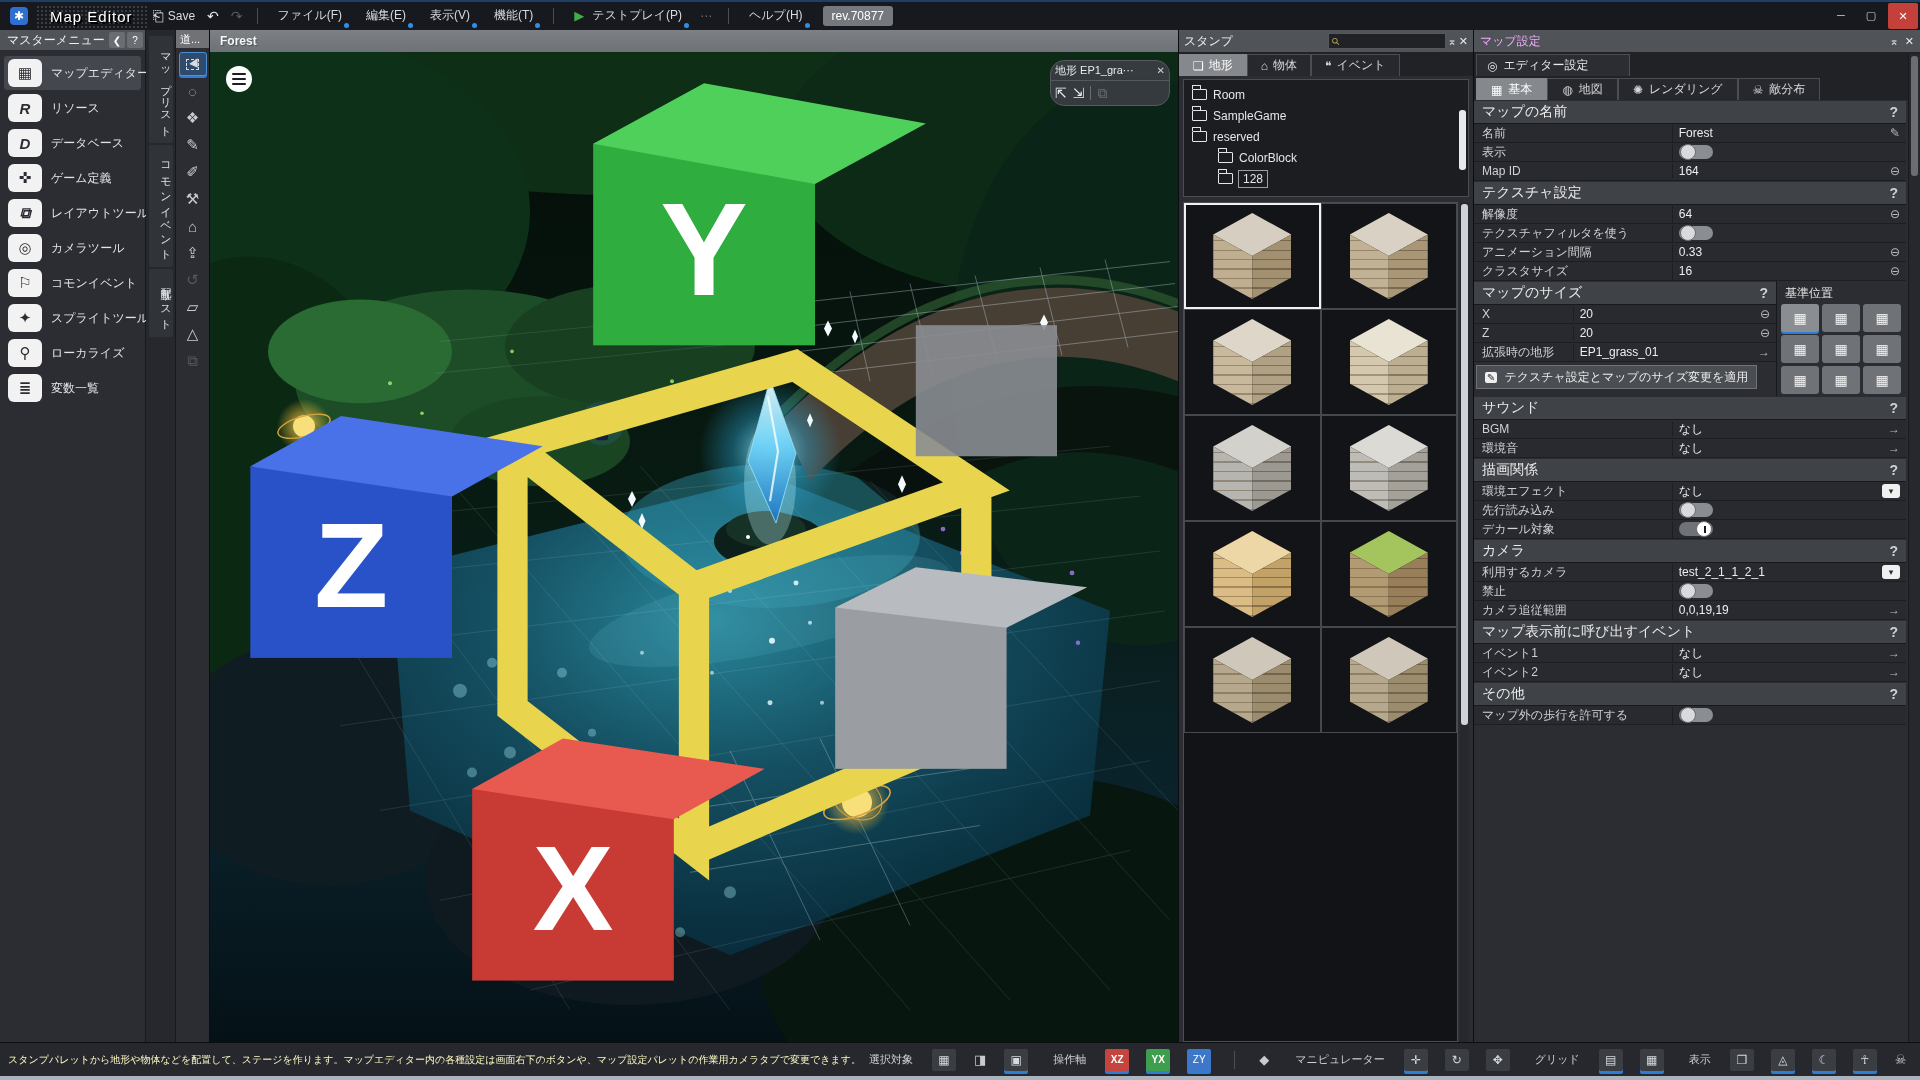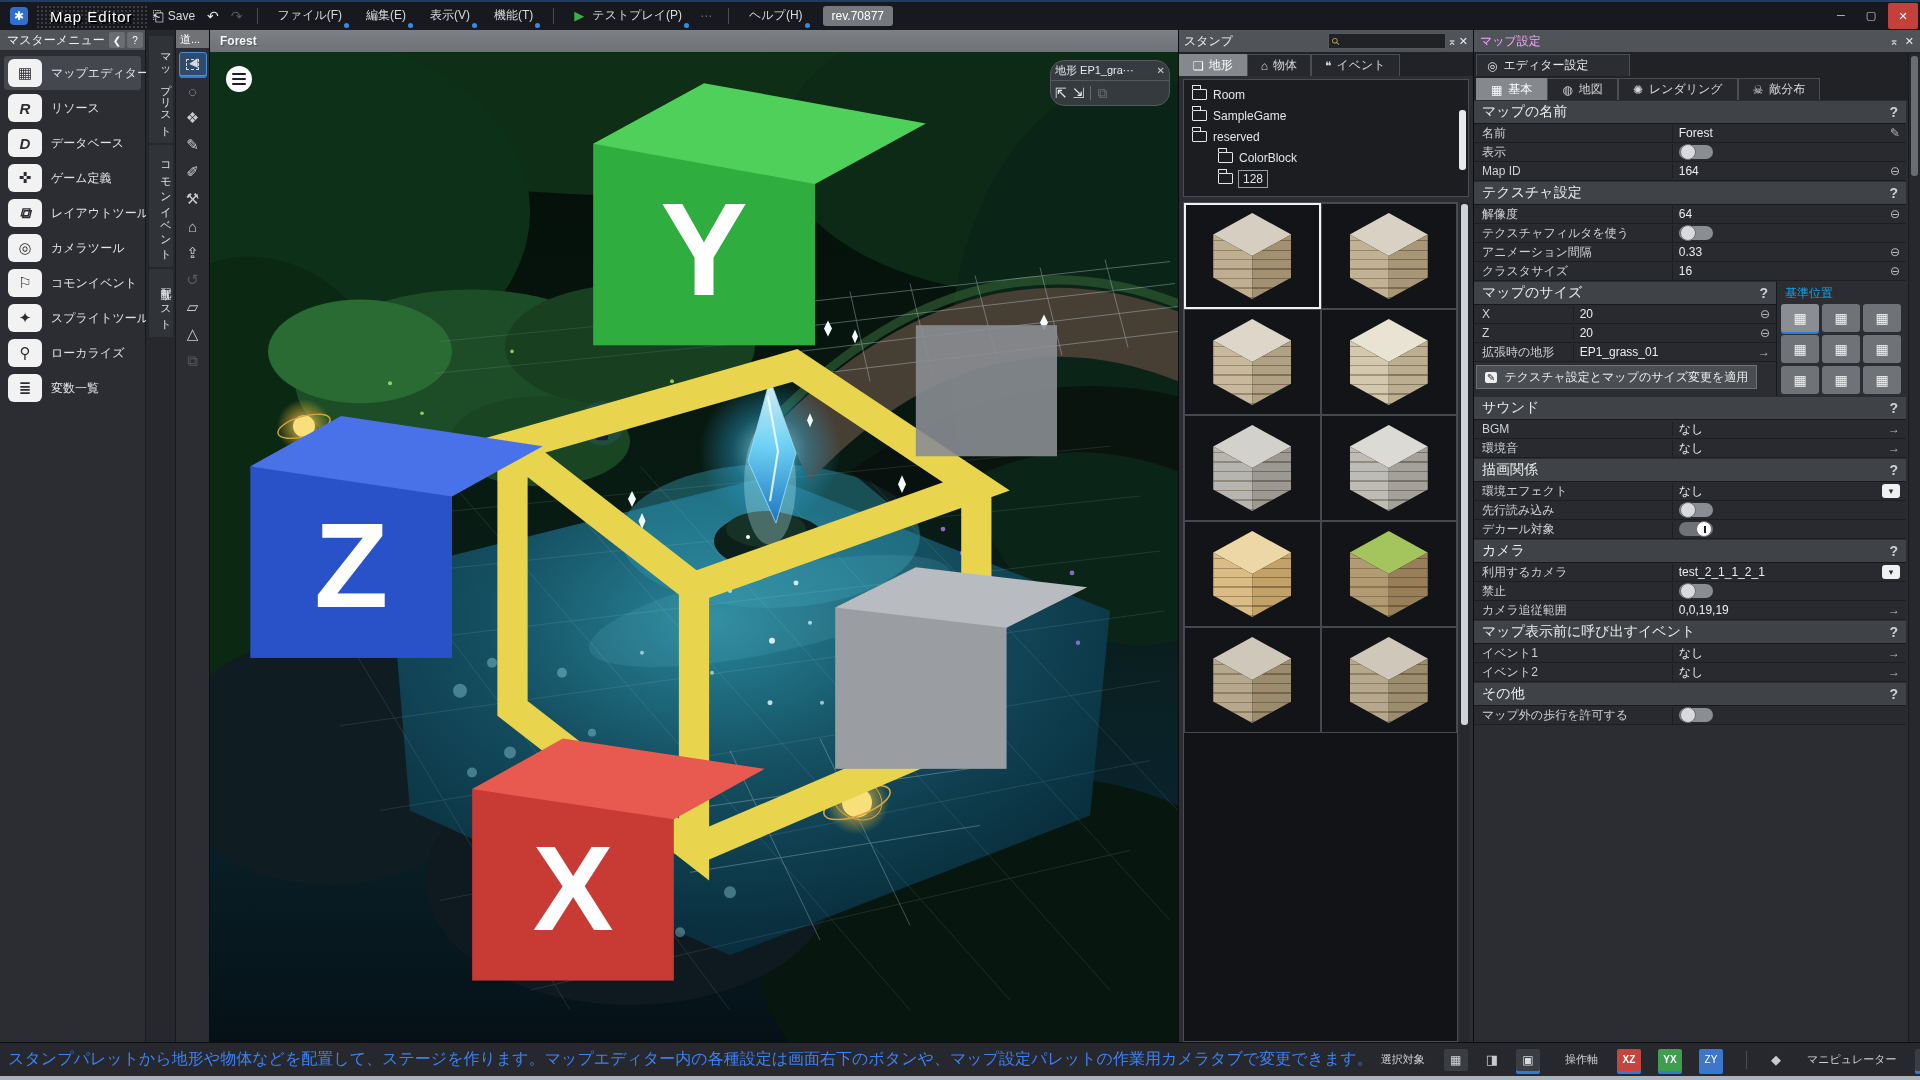--- a/index.html
+++ b/index.html
@@ -131,30 +131,30 @@
 .toggle i{position:absolute;left:1px;top:-1px;width:16px;height:16px;border-radius:50%;background:#d8dadd;border:1px solid #6a6d72}
 .toggle.on{background:#6f7277}
 .toggle.on i{left:auto;right:1px;background:#fff}
 .toggle.on i::after{content:"";position:absolute;left:7px;top:4px;width:2px;height:7px;background:#17191e}
 .size-wrap{display:flex}
 .size-left{flex:1}
 .size-left .row-label{width:33%}
 .apply-btn{display:flex;align-items:center;gap:7px;margin:3px 2px;background:#4a4d52;border:1px solid #6f7277;color:#ececec;font-size:12px;height:24px;padding:0 8px;cursor:pointer;font-family:inherit}
 .apply-btn .ai{background:#f0f0f0;color:#2b2d32;border-radius:2px;font-size:10px;padding:0 2px}
 .size-right{width:130px;background:#2b2d32;border-left:1px solid #17191e;padding:2px 4px}
-.bp-label{color:#0ea5e9;font-size:12px;padding:2px 4px}
+.bp-label{color:#e5e5e5;font-size:12px;padding:2px 4px}
 .bp-grid{display:grid;grid-template-columns:repeat(3,38px);grid-auto-rows:28px;gap:3px}
 .bp-btn{background:#6f7277;border:none;border-radius:3px;color:#f4f4f4;font-size:14px;cursor:pointer}
 .bp-btn.active{background:#8a8d92;box-shadow:0 2px 0 #2f7cd6}
 .set-sb{position:absolute;right:0;top:24px;bottom:0;width:12px;background:#26282d;border-left:1px solid #17191e}
 .set-sb i{position:absolute;top:2px;left:2px;right:2px;height:120px;background:#6a6d72;border-radius:3px}
 
 
 #statusbar{height:38px;flex:0 0 38px;background:#26282d;display:flex;align-items:center;padding:0 8px;border-top:1px solid #0c0d10;border-bottom:4px solid #a9b4bd}
-.st-msg{color:#3b82f6;font-size:16px;white-space:nowrap}
+.st-msg{color:#fef9c3;font-size:10px;white-space:nowrap}
 .st-right{margin-left:auto;display:flex;align-items:center;gap:17px}
 .st-label{color:#cfd2d6;font-size:11px;margin:0 2px 0 8px;white-space:nowrap}
 .st-btn{width:24px;height:22px;background:#3a3d42;border:none;border-radius:2px;color:#d8dadd;font-size:12px;cursor:pointer;position:relative}
 .st-btn.u{box-shadow:0 3px 0 #2f7cd6}
 .st-btn.xz{background:#c4453e;color:#fff;font-size:10px;font-weight:bold}
 .st-btn.yx{background:#3f9e4d;color:#fff;font-size:10px;font-weight:bold}
 .st-btn.zy{background:#3c77c9;color:#fff;font-size:10px;font-weight:normal}
 .st-glyph{color:#c8cacc;font-size:13px;margin:0 1px}
 .st-sep{width:1px;height:18px;background:#4a4d52;margin:0 6px}
 </style>

